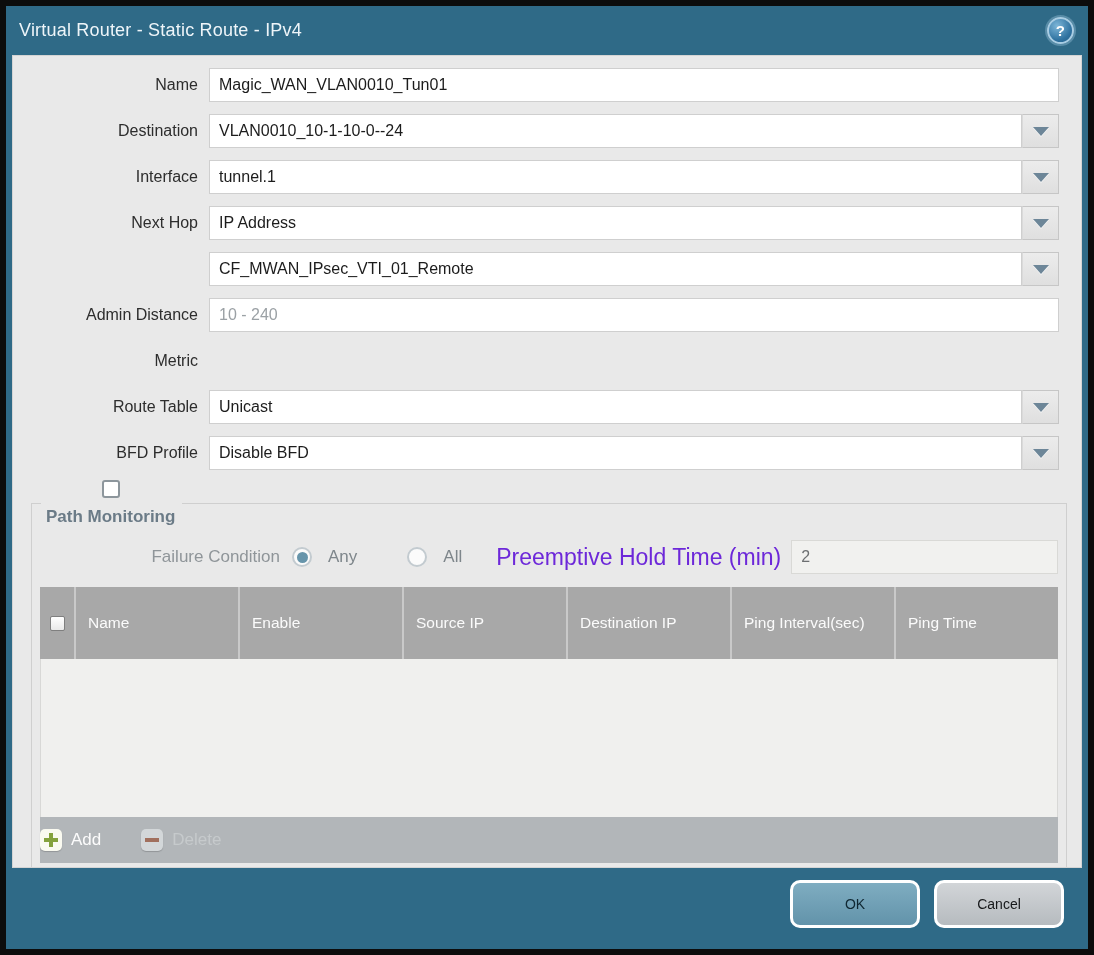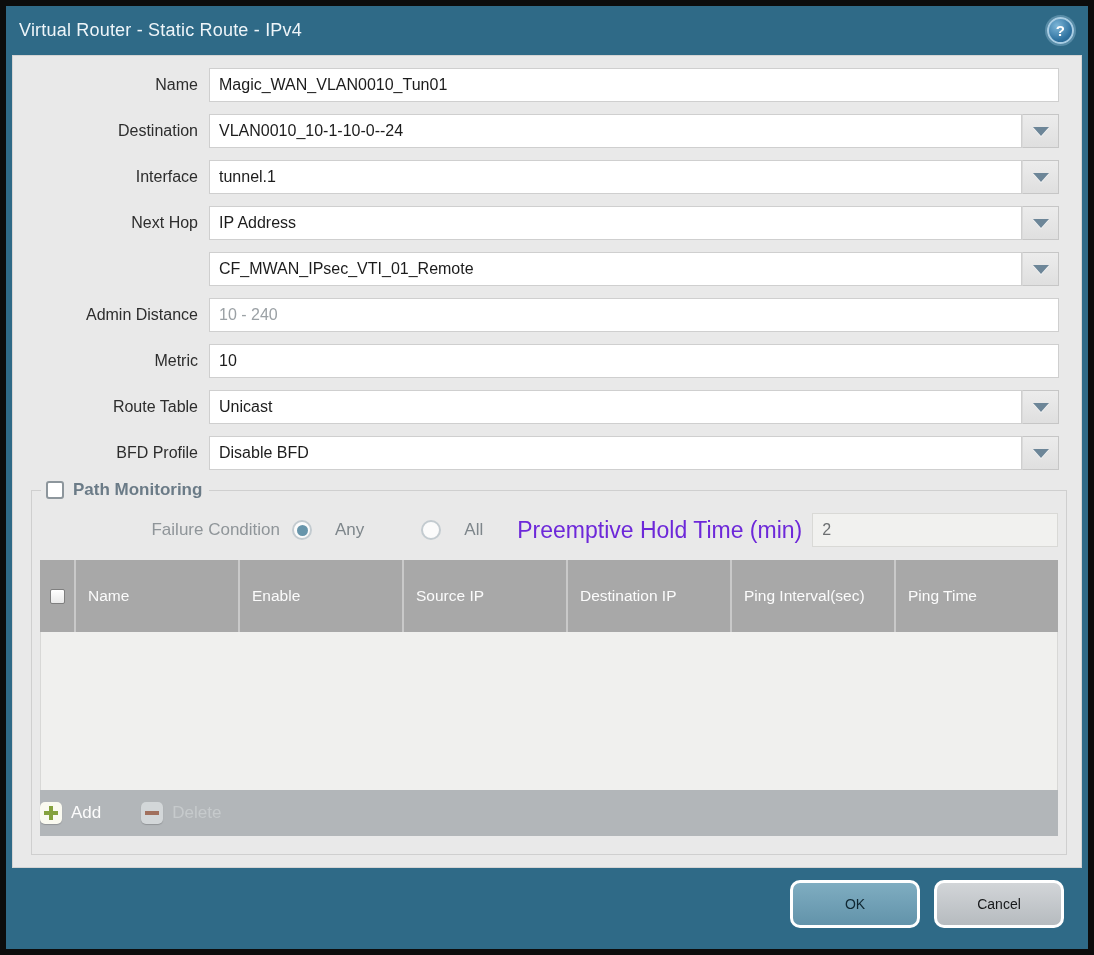--- a/index.html
+++ b/index.html
@@ -68,31 +68,31 @@
     filter:drop-shadow(0 1px 0 rgba(255,255,255,.7));
   }
   
   fieldset.pm {
     margin:10px 18px 0; width:1036px;
     border:1px solid #cfcfcf;
     padding:0 8px 18px;
   }
   fieldset.pm legend {
     margin-left:1px; padding:0 7px 0 5px;
-    display:flex; align-items:center; gap:9px;
+    display:flex; align-items:center; gap:9px;flex-direction:column;
   }
   .checkbox {
     width:18px; height:18px; background:#ffffff;
     border:2px solid #8d969c; border-radius:3px; cursor:pointer;
   }
   .pm-title { font-size:17px; font-weight:bold; color:#6b7b87; }
   .pm-row { display:flex; align-items:center; height:36px; margin-top:12px; }
   .pm-label { width:252px; text-align:right; padding-right:12px;
               color:#8f9599; font-size:17px; white-space:nowrap; }
-  .radio-group { display:flex; align-items:center; gap:23px; }
+  .radio-group { display:flex; align-items:center; gap:16px; }
   .radio {
     width:20px; height:20px; border-radius:50%;
     background:#fbfbfb; border:2px solid #c3cbd0;
     display:flex; align-items:center; justify-content:center; cursor:pointer;
   }
   .radio.selected::after {
     content:""; width:11px; height:11px; border-radius:50%; background:#6795ab;
   }
   .radio-label { color:#7e868b; font-size:17px; margin-right:34px; }
   .preempt-label { margin-left:auto; color:#6d28d9; font-size:23px;
@@ -208,23 +208,20 @@
 
     <div class="form-row">
       <div class="form-label">Admin Distance</div>
       <div class="field">
         <input class="tbox" type="text" placeholder="10 - 240" style="">
       </div>
     </div>
 
     <div class="form-row">
       <div class="form-label">Metric</div>
-      <div class="field">
-        <input class="tbox" type="text" value="10" style="">
-      </div>
     </div>
 
     <div class="form-row">
       <div class="form-label">Route Table</div>
       <div class="field">
         <input class="tbox" type="text" value="Unicast" style="">
         <span class="dd-btn">
           <span class="dd-arrow"></span>
         </span>
       </div>

